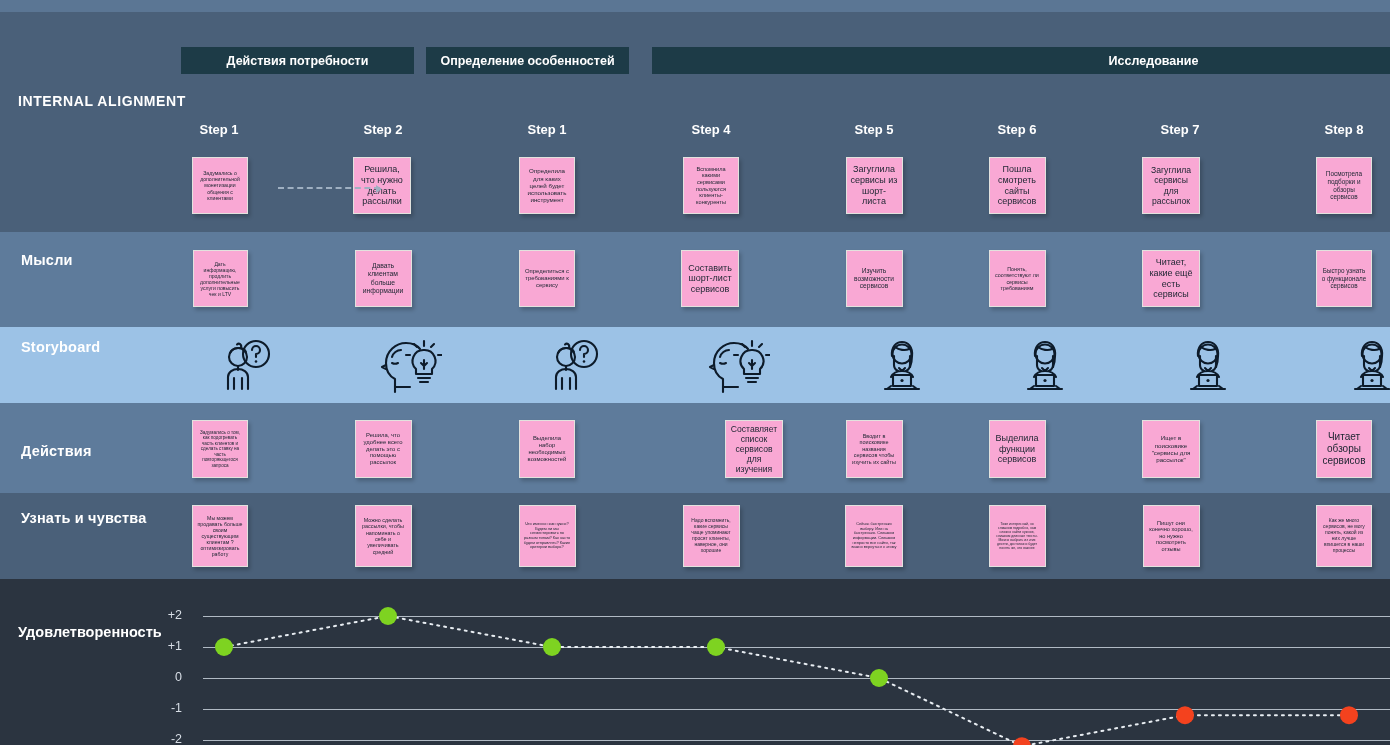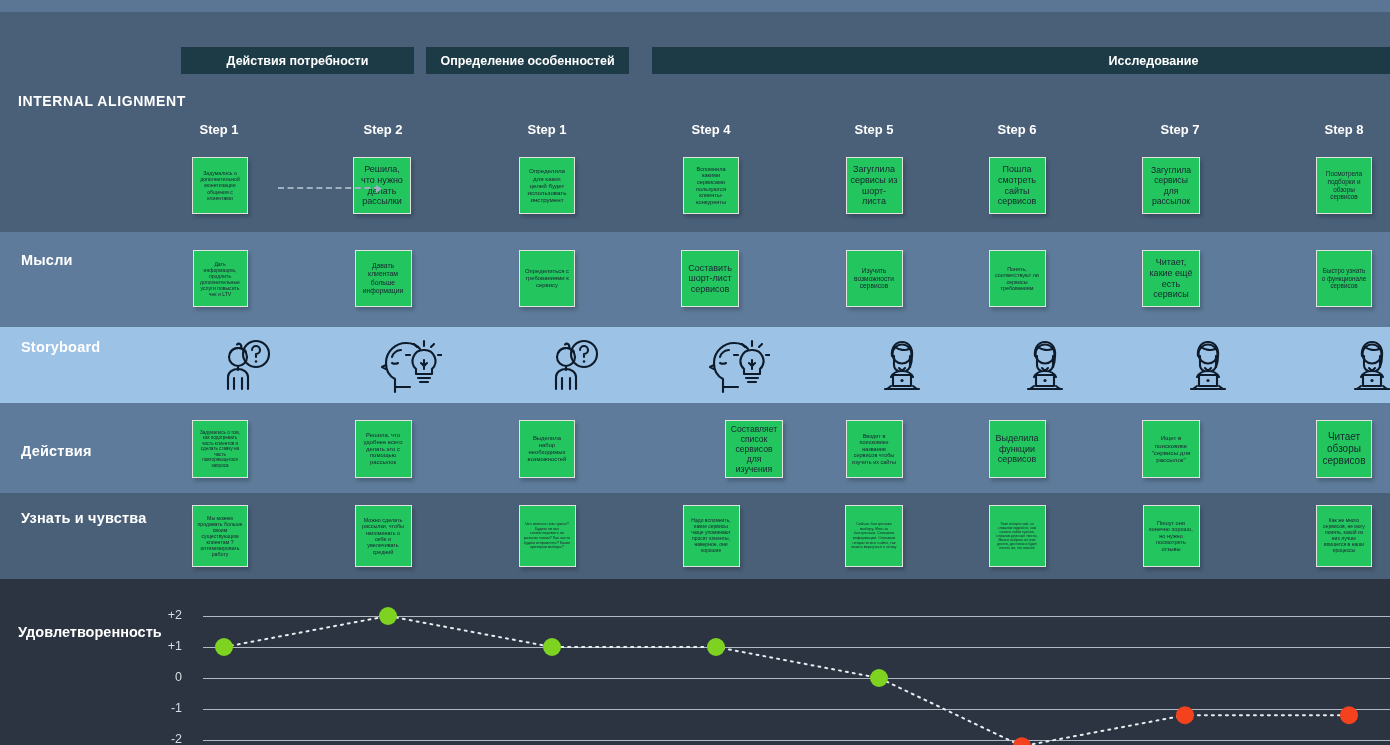--- a/index.html
+++ b/index.html
@@ -46,21 +46,21 @@
   .phase.align-right { justify-content: center; padding-left: 265px; }
 
   .step-head {
     position: absolute; top: 122px;
     width: 120px; text-align: center;
     color: #ffffff; font-weight: bold; font-size: 13px;
   }
 
   .card {
     position: absolute;
-    background: #22c55e;
+    background: #f9a8d4;
     color: #1b2430;
     border: 1px solid #e2e2de;
     box-shadow: 2px 3px 4px rgba(0,0,0,.22);
     display: flex; align-items: center; justify-content: center;
     text-align: center;
     line-height: 1.18;
     padding: 3px 4px;
     overflow: hidden;
     word-break: break-word;
   }

